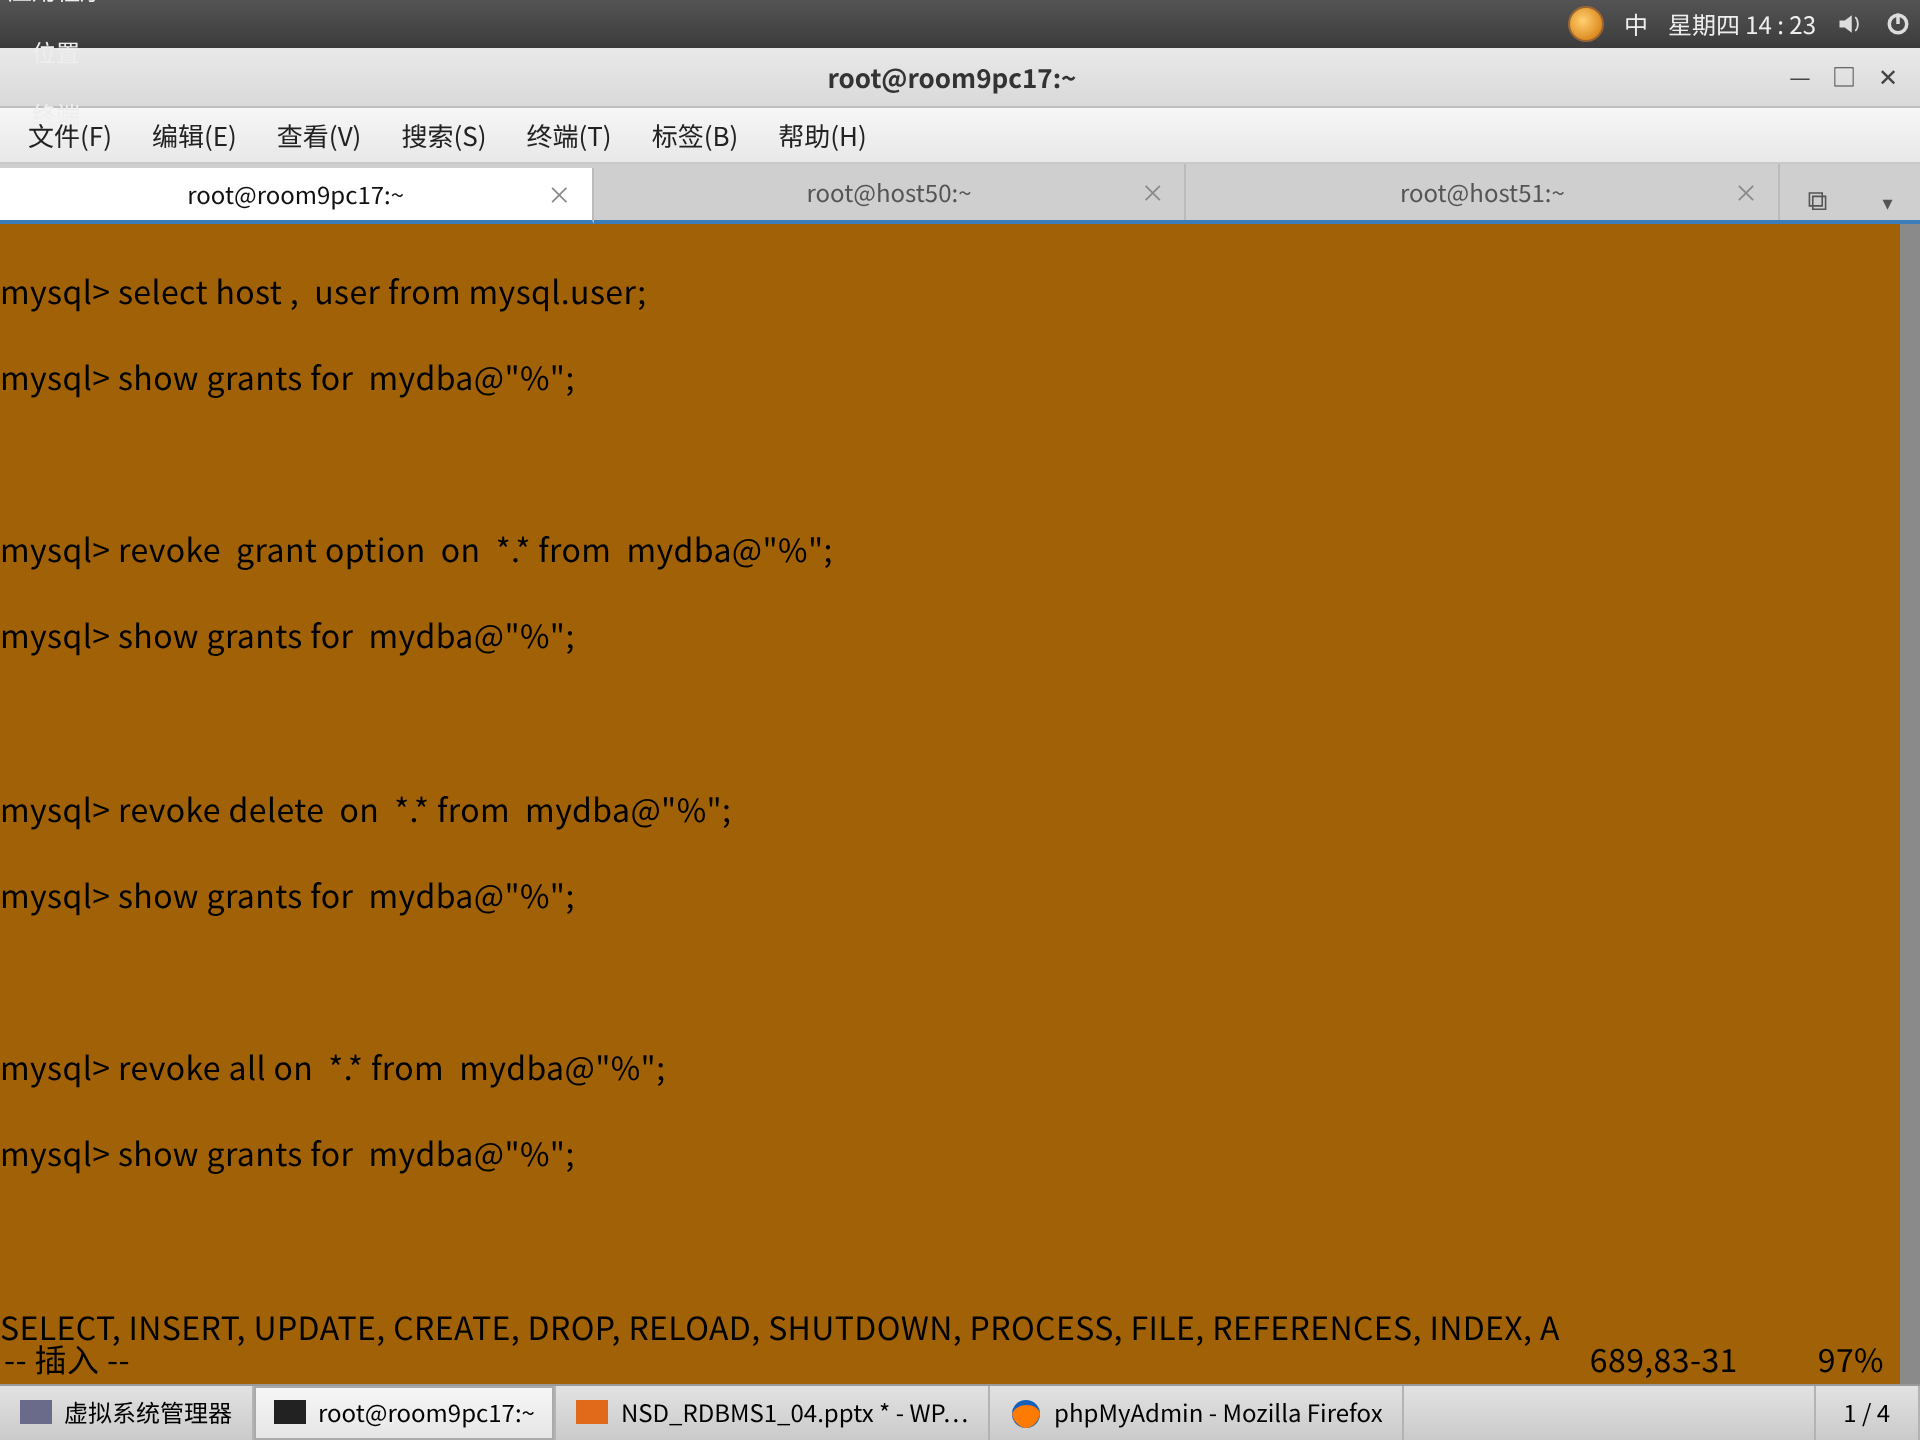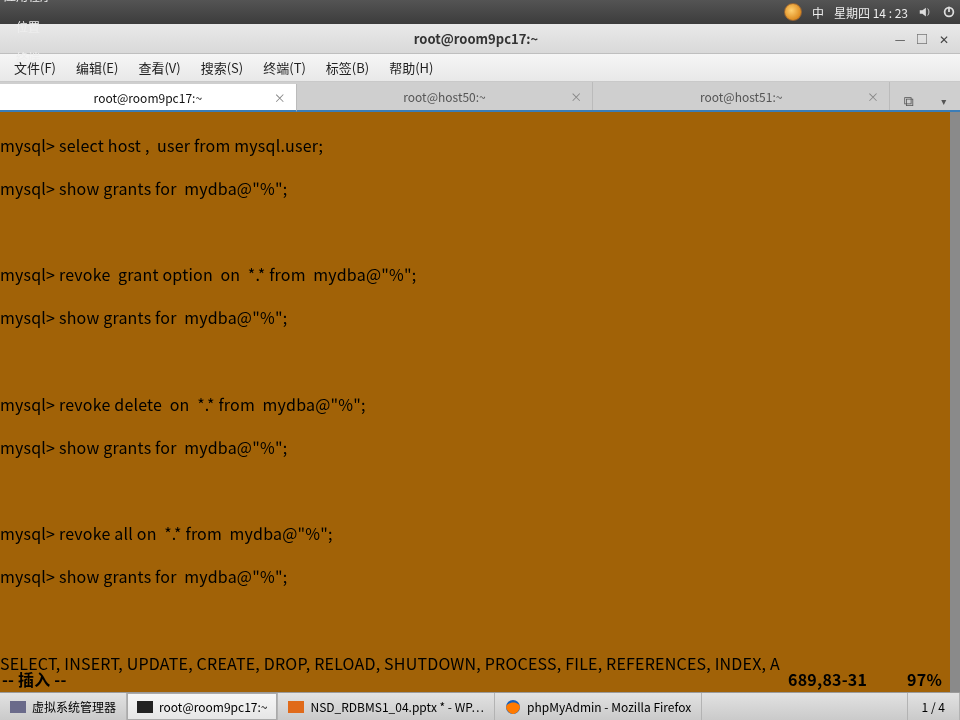--- a/index.html
+++ b/index.html
@@ -184,21 +184,21 @@
 
 
 <span></span>
 
 <span></span>
 
 
 
 
 
-<span style="display:flex;position:absolute;bottom:2px;left:0;right:12px;font-weight:bold;"><span style="padding-left:2px">-- 插入 --</span><span style="flex:1"></span><span style="padding-right:40px">689,83-31</span><span style="padding-right:6px">97%</span></span>
+<span style="display:flex;position:absolute;bottom:2px;left:0;right:12px;font-weight:normal;"><span style="padding-left:2px">-- 插入 --</span><span style="flex:1"></span><span style="padding-right:40px">689,83-31</span><span style="padding-right:6px">97%</span></span>
   <div class="scroll">
     <div class="thumb"></div>
   </div>
 </div>
 
 <div class="taskbar">
   <div class="task">
     <span class="ico"><span class="tinybox" style="background:#6a6a8a"></span></span>
     <span>虚拟系统管理器</span>
   </div>

